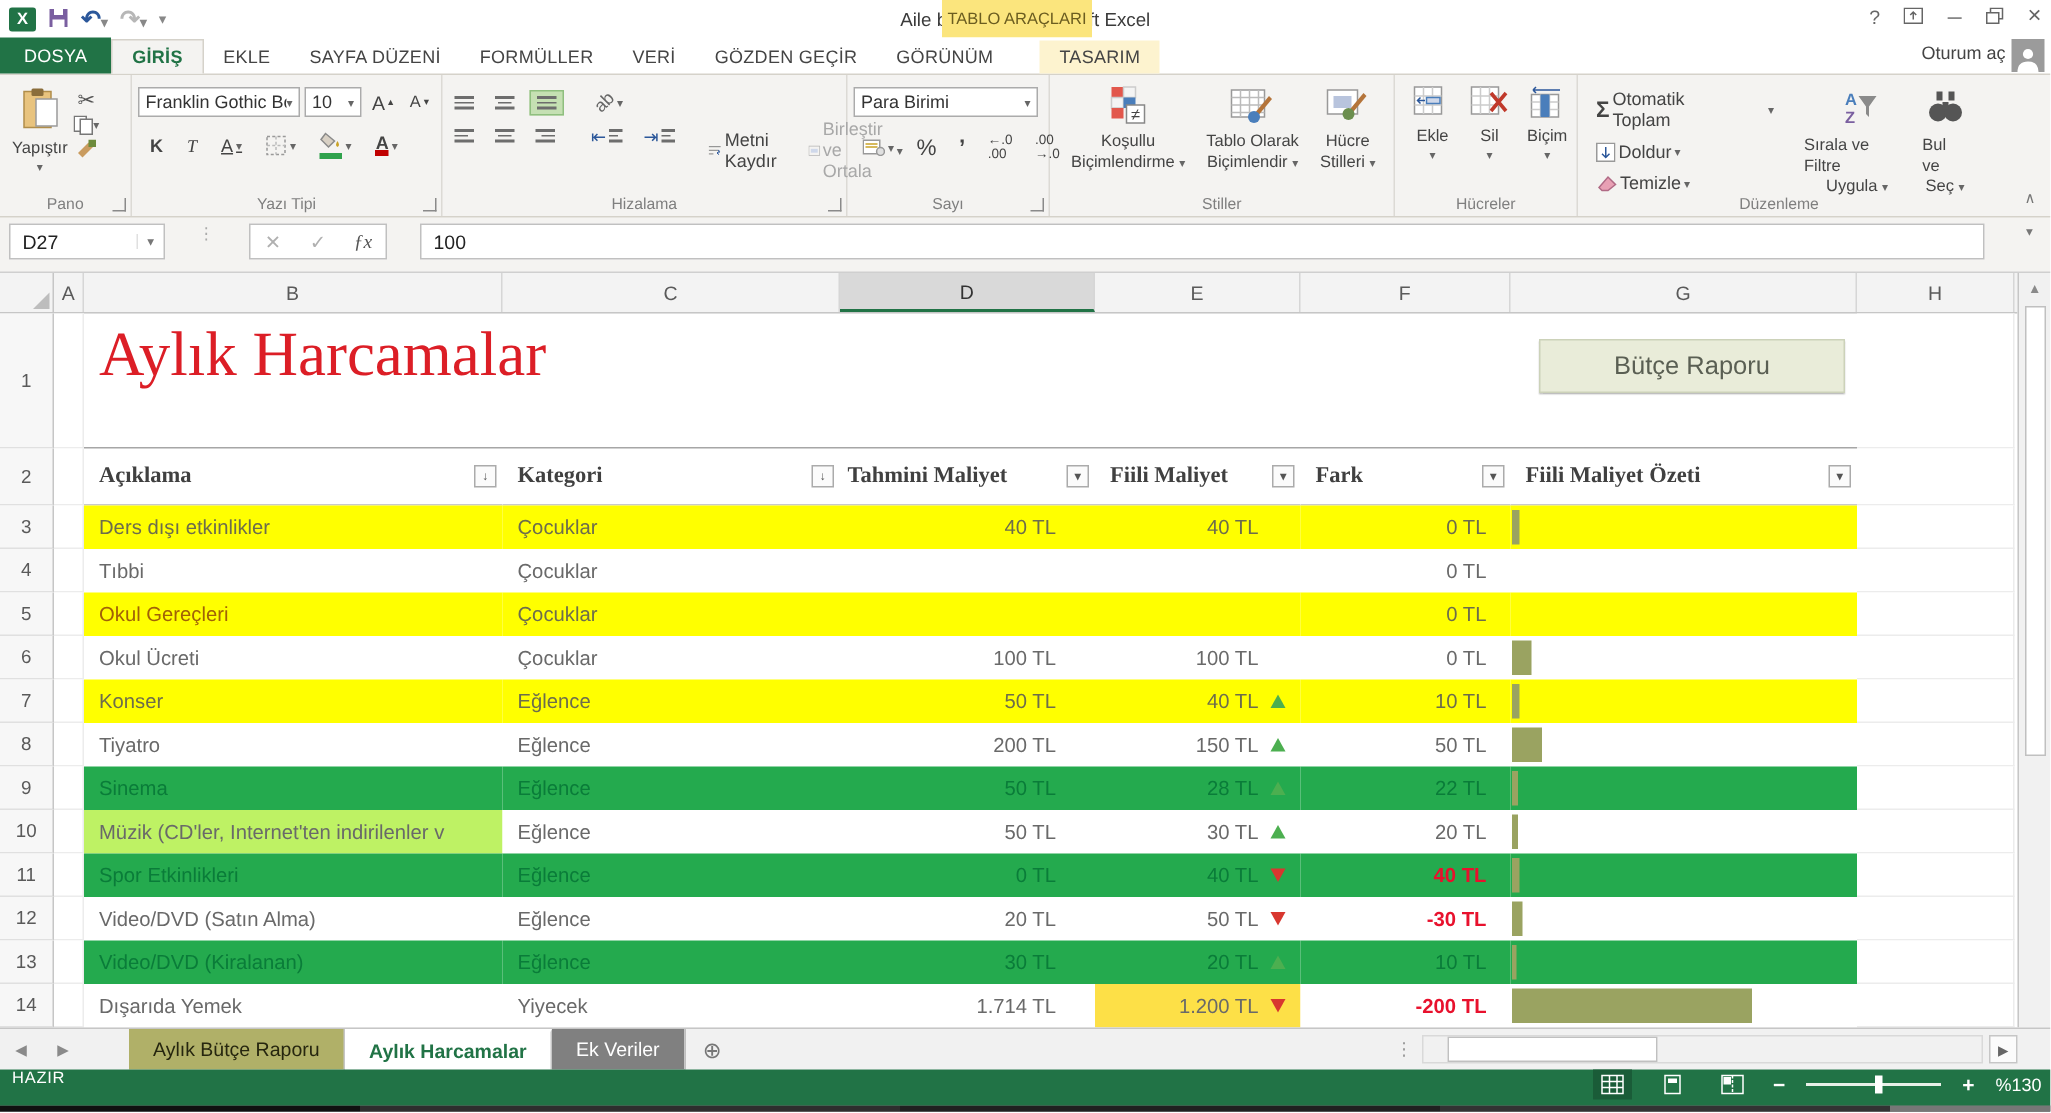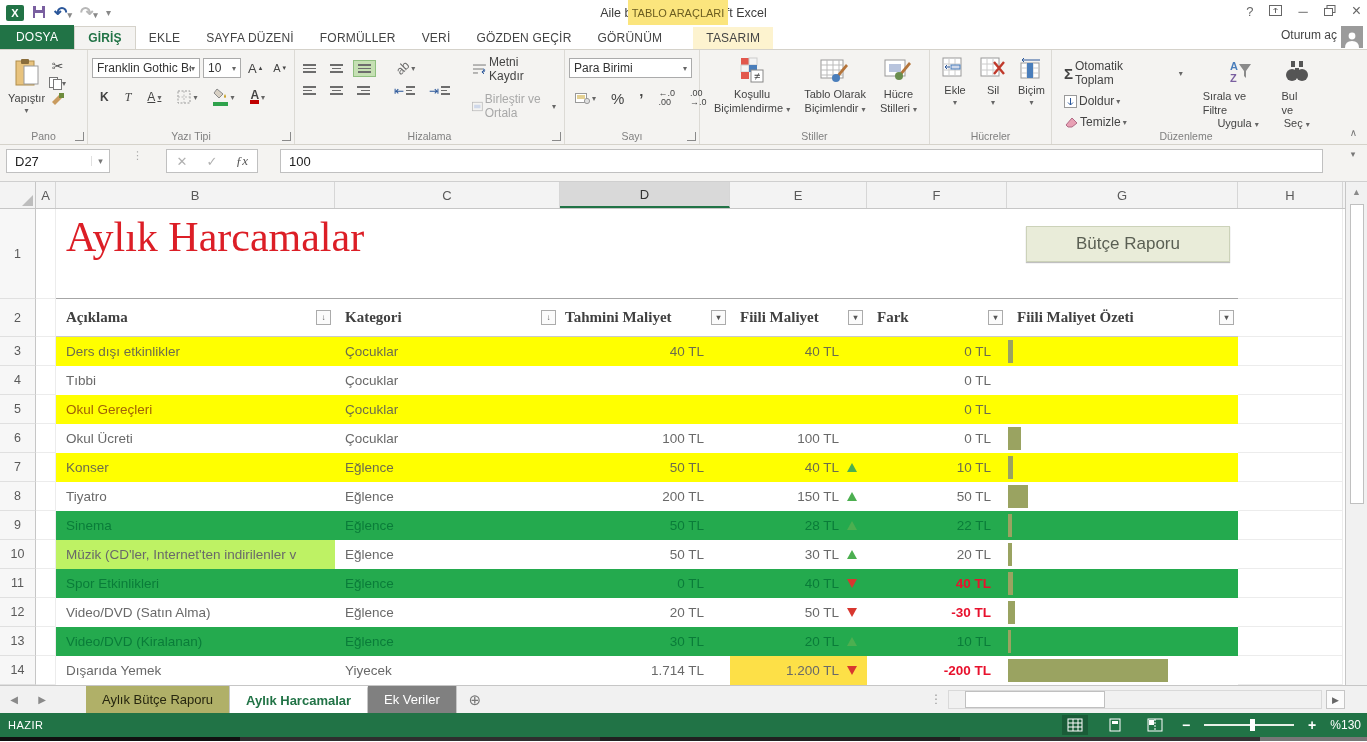--- a/index.html
+++ b/index.html
@@ -90,21 +90,21 @@
   .stab.olive { background:#b0b068; color:#26260f; }
   .stab.active { background:#fff; color:#217346; font-weight:bold; border-top:2px solid #fff; }
   .stab.gray { background:#808080; color:#fff; }
   .addsheet { width:36px; display:flex; align-items:center; justify-content:center; color:#777; font-size:15px; }
   .hdots { position:absolute; left:930px; top:6px; color:#999; font-size:12px; }
   .hthumb { position:absolute; left:965px; top:5px; width:140px; height:17px; background:#fff; border:1px solid #c0c0c0; }
   .htrack { position:absolute; left:948px; top:4px; width:374px; height:19px; border:1px solid #d9d9d9; background:#f1f1f1; z-index:-0; }
   .harr { position:absolute; left:1326px; top:4px; width:19px; height:19px; border:1px solid #c6c6c6; background:#fbfbfb; color:#666; font-size:9px; display:flex; align-items:center; justify-content:center; }
 
   
-  .statusbar { height:24px; background:#217346; color:#fff; display:flex; align-items:center; padding:0 8px; position:relative; }
+  .statusbar { height:24px; background:#217346; color:#fff; display:flex; padding:0 8px; position:relative; }
   .mode { font-size:11px; letter-spacing:.5px; }
   .sright { position:absolute; right:6px; display:flex; align-items:center; gap:14px; }
   .viewic { width:26px; height:20px; display:flex; align-items:center; justify-content:center; }
   .viewic.on { background:#1a5c38; }
   .zoomtrack { width:90px; height:2px; background:#e8f0e8; position:relative; }
   .zoomthumb { position:absolute; left:46px; top:-5px; width:5px; height:12px; background:#fff; }
   .zoomsign { font-size:14px; font-weight:bold; color:#fff; }
   .zoomlvl { font-size:12px; }
   .tasksliver { height:4px; background:#141414; display:flex; }
   .tasksliver i { display:block; height:100%; }
@@ -290,21 +290,21 @@
               <i></i>
               <i></i>
             </span></span>
         <span class="mini" style="color:#2b579a">⇥<span class="bar3 l" style="width:9px">
               <i></i>
               <i></i>
               <i></i>
             </span></span>
       </div>
     </div>
-    <div style="display:flex;flex-direction:column;gap:7px;margin-top:0;margin-left:14px">
+    <div style="display:flex;flex-direction:row;gap:7px;margin-top:18px;margin-left:14px">
       <span class="mini">
           <svg width="15" height="13" viewBox="0 0 15 13">
             <path d="M1 2 H14 M1 6 H11 M1 10 H6" stroke="#777"></path>
             <path d="M11 6 q3 0 1 3 l-2 0 M10 9 l2-2 M10 9 l2 2" stroke="#2b579a" fill="none"></path>
           </svg> 
           <span>Metni Kaydır</span>
         </span>
       <span class="mini grayed">
           <svg width="15" height="13" viewBox="0 0 15 13">
             <rect x="0.5" y="0.5" width="14" height="12" fill="none" stroke="#b5b5b5"></rect>

